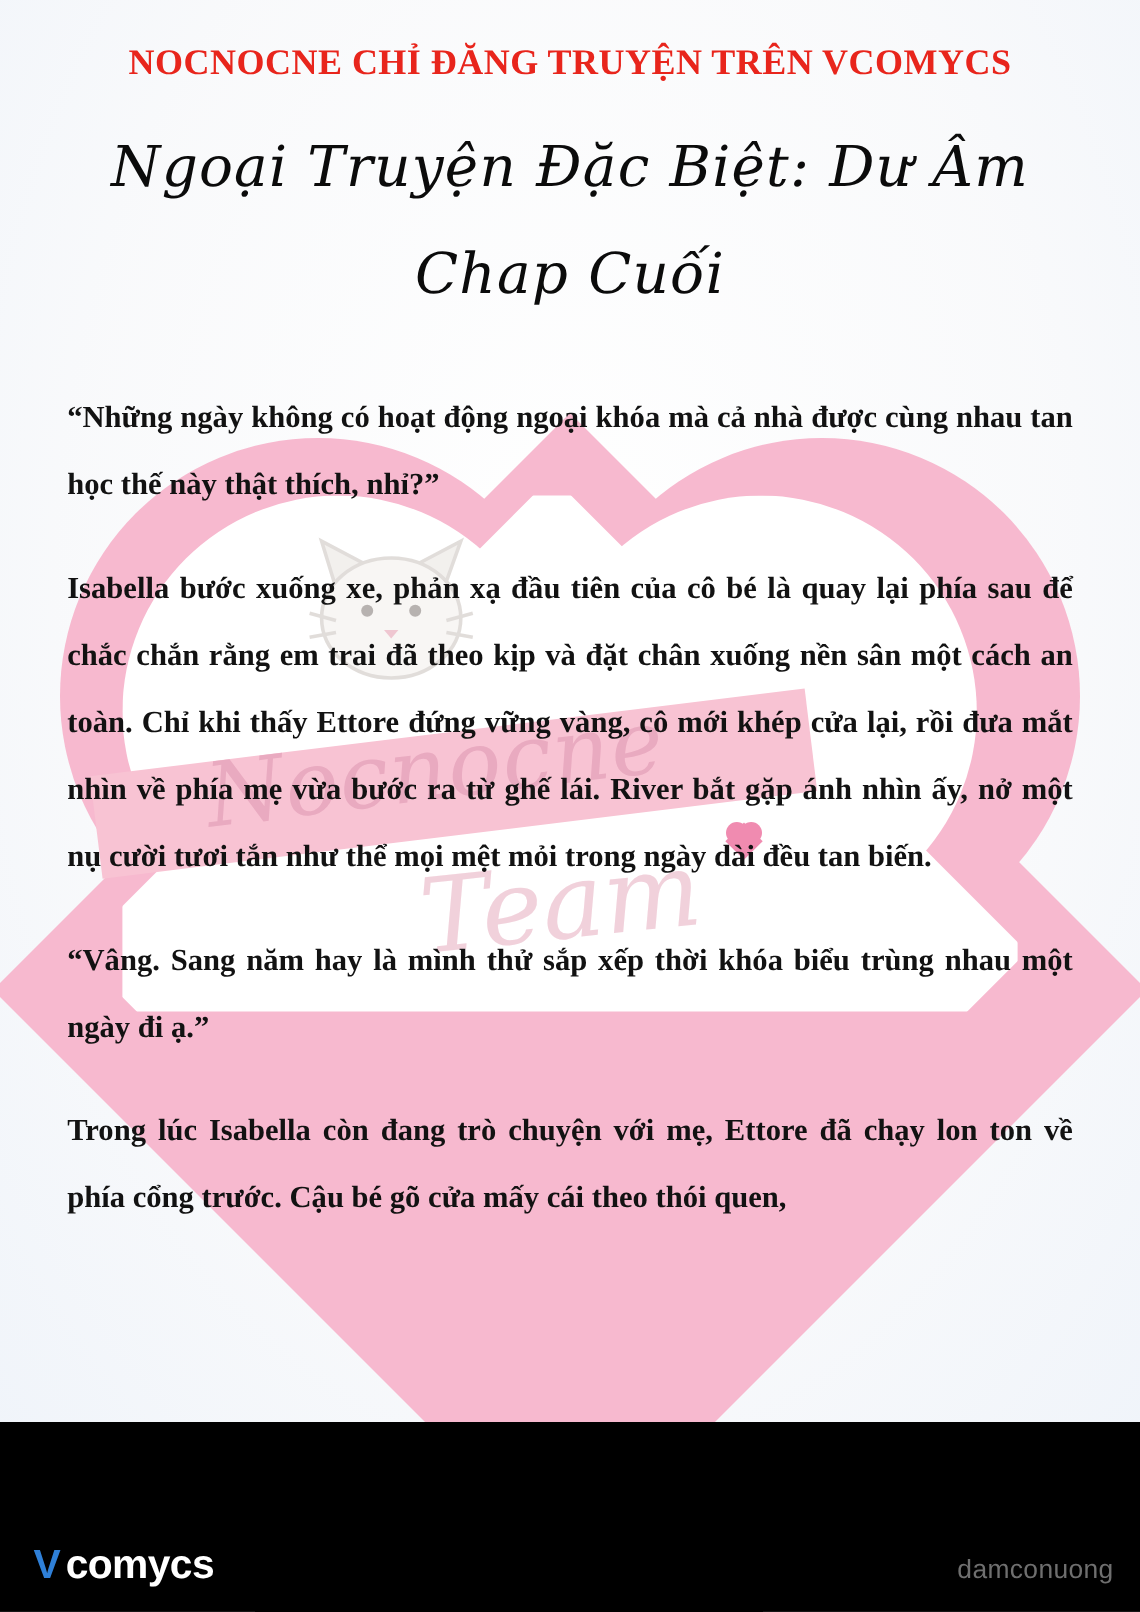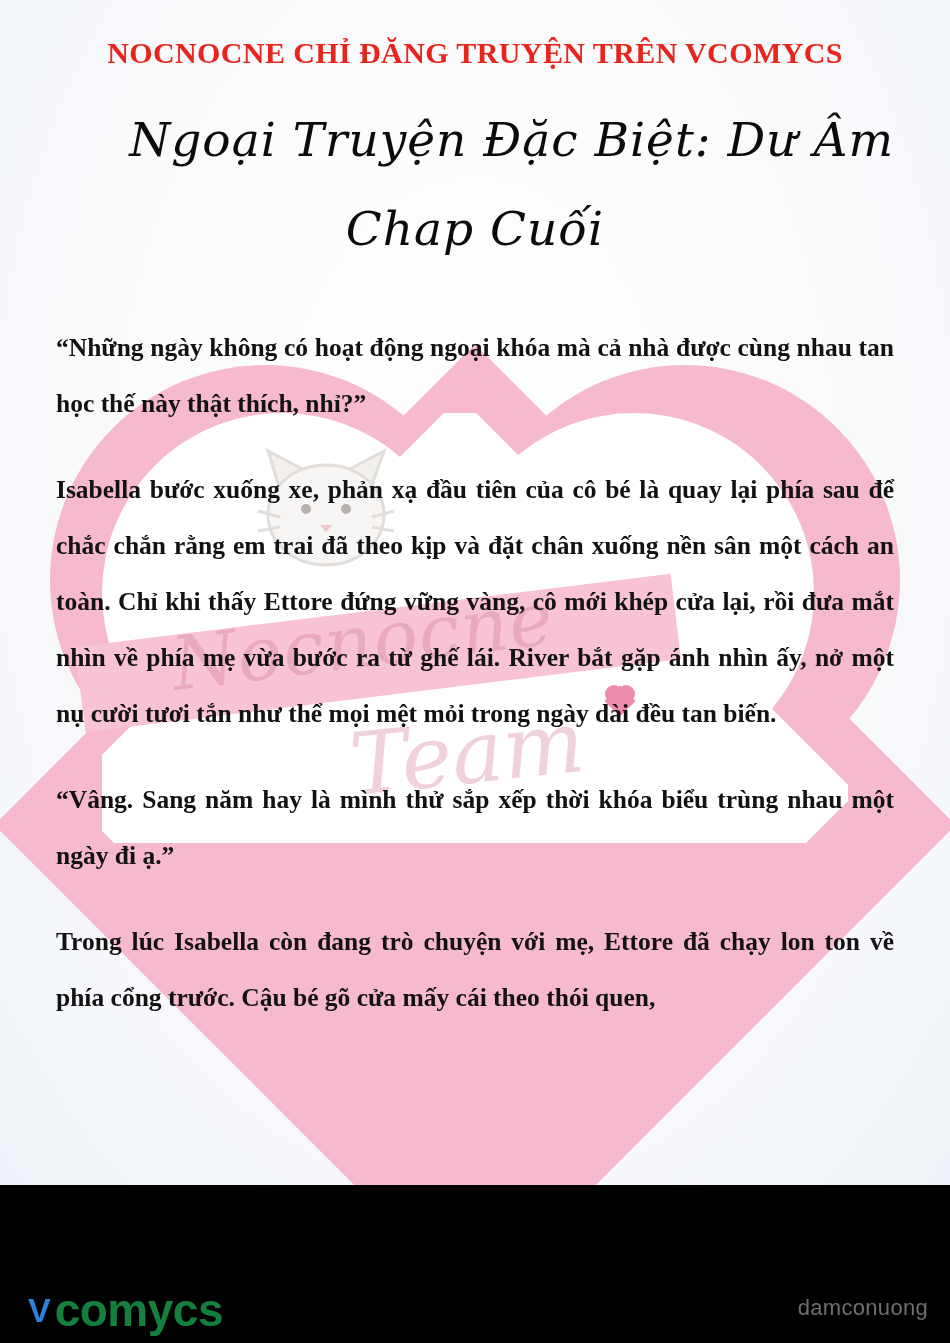--- a/index.html
+++ b/index.html
@@ -176,21 +176,21 @@
   .banner {
     text-align: center;
     color: #e8251c;
     font-family: "Liberation Serif", serif;
     font-weight: bold;
     font-size: 30px;
     letter-spacing: 0.4px;
     padding-top: 36px;
   }
   .title-1 {
-    text-align: right;
+    text-align: center;
     font-family: "DejaVu Serif", serif;
     font-style: italic;
     font-size: 47px;
     color: #0b0b0b;
     margin-top: 42px;
     letter-spacing: 1px;
   }
   .title-2 {
     text-align: center;
     font-family: "DejaVu Serif", serif;
@@ -233,24 +233,24 @@
     gap: 4px;
   }
   .brand-v {
     color: #2f80d8;
     font-family: "Liberation Sans", sans-serif;
     font-weight: bold;
     font-size: 34px;
     line-height: 1;
   }
   .brand-rest {
-    color: #15803d;
+    color: #ffffff;
     font-family: "Liberation Sans", sans-serif;
     font-weight: bold;
-    font-size: 46px;
+    font-size: 34px;
     line-height: 1;
     letter-spacing: -0.5px;
   }
   .footer-right {
     position: absolute;
     right: 22px;
     top: 110px;
     color: #6f6f6f;
     font-family: "Liberation Sans", sans-serif;
     font-size: 22px;

